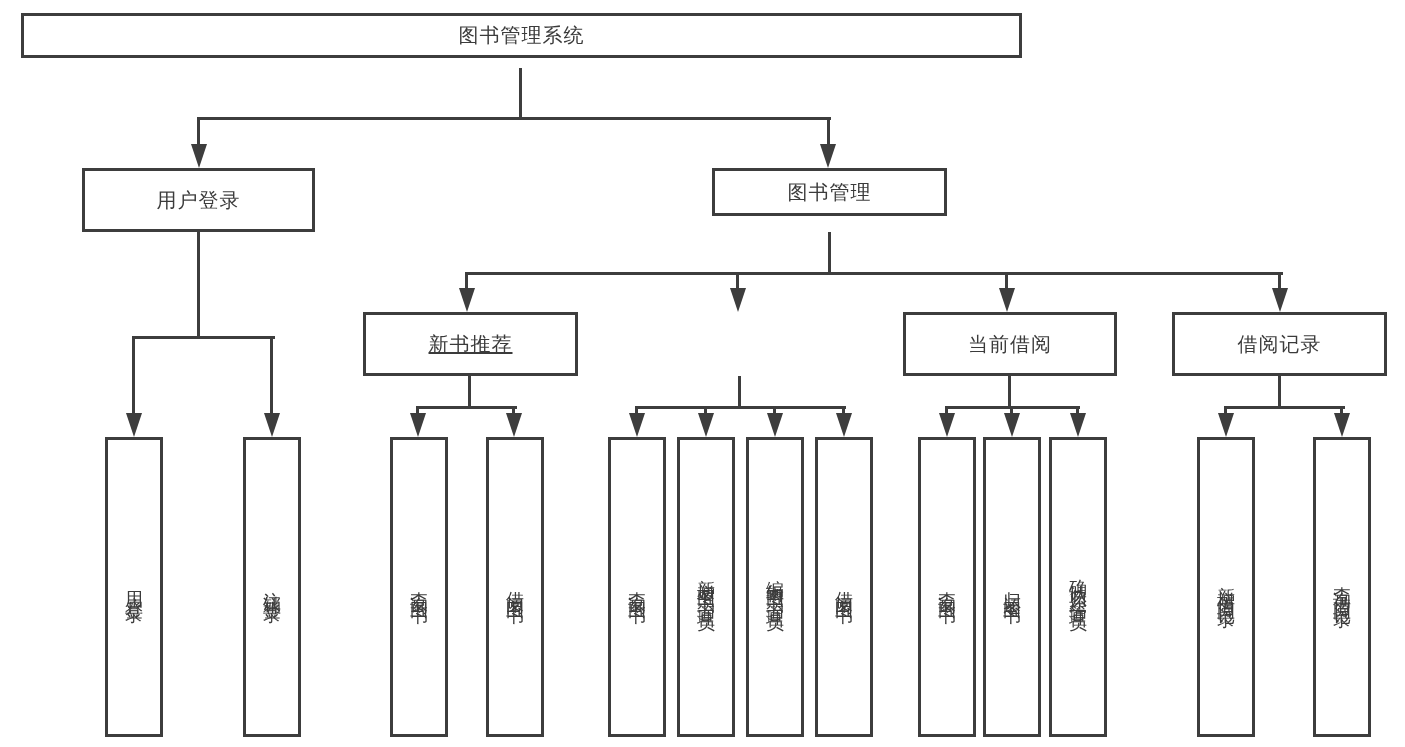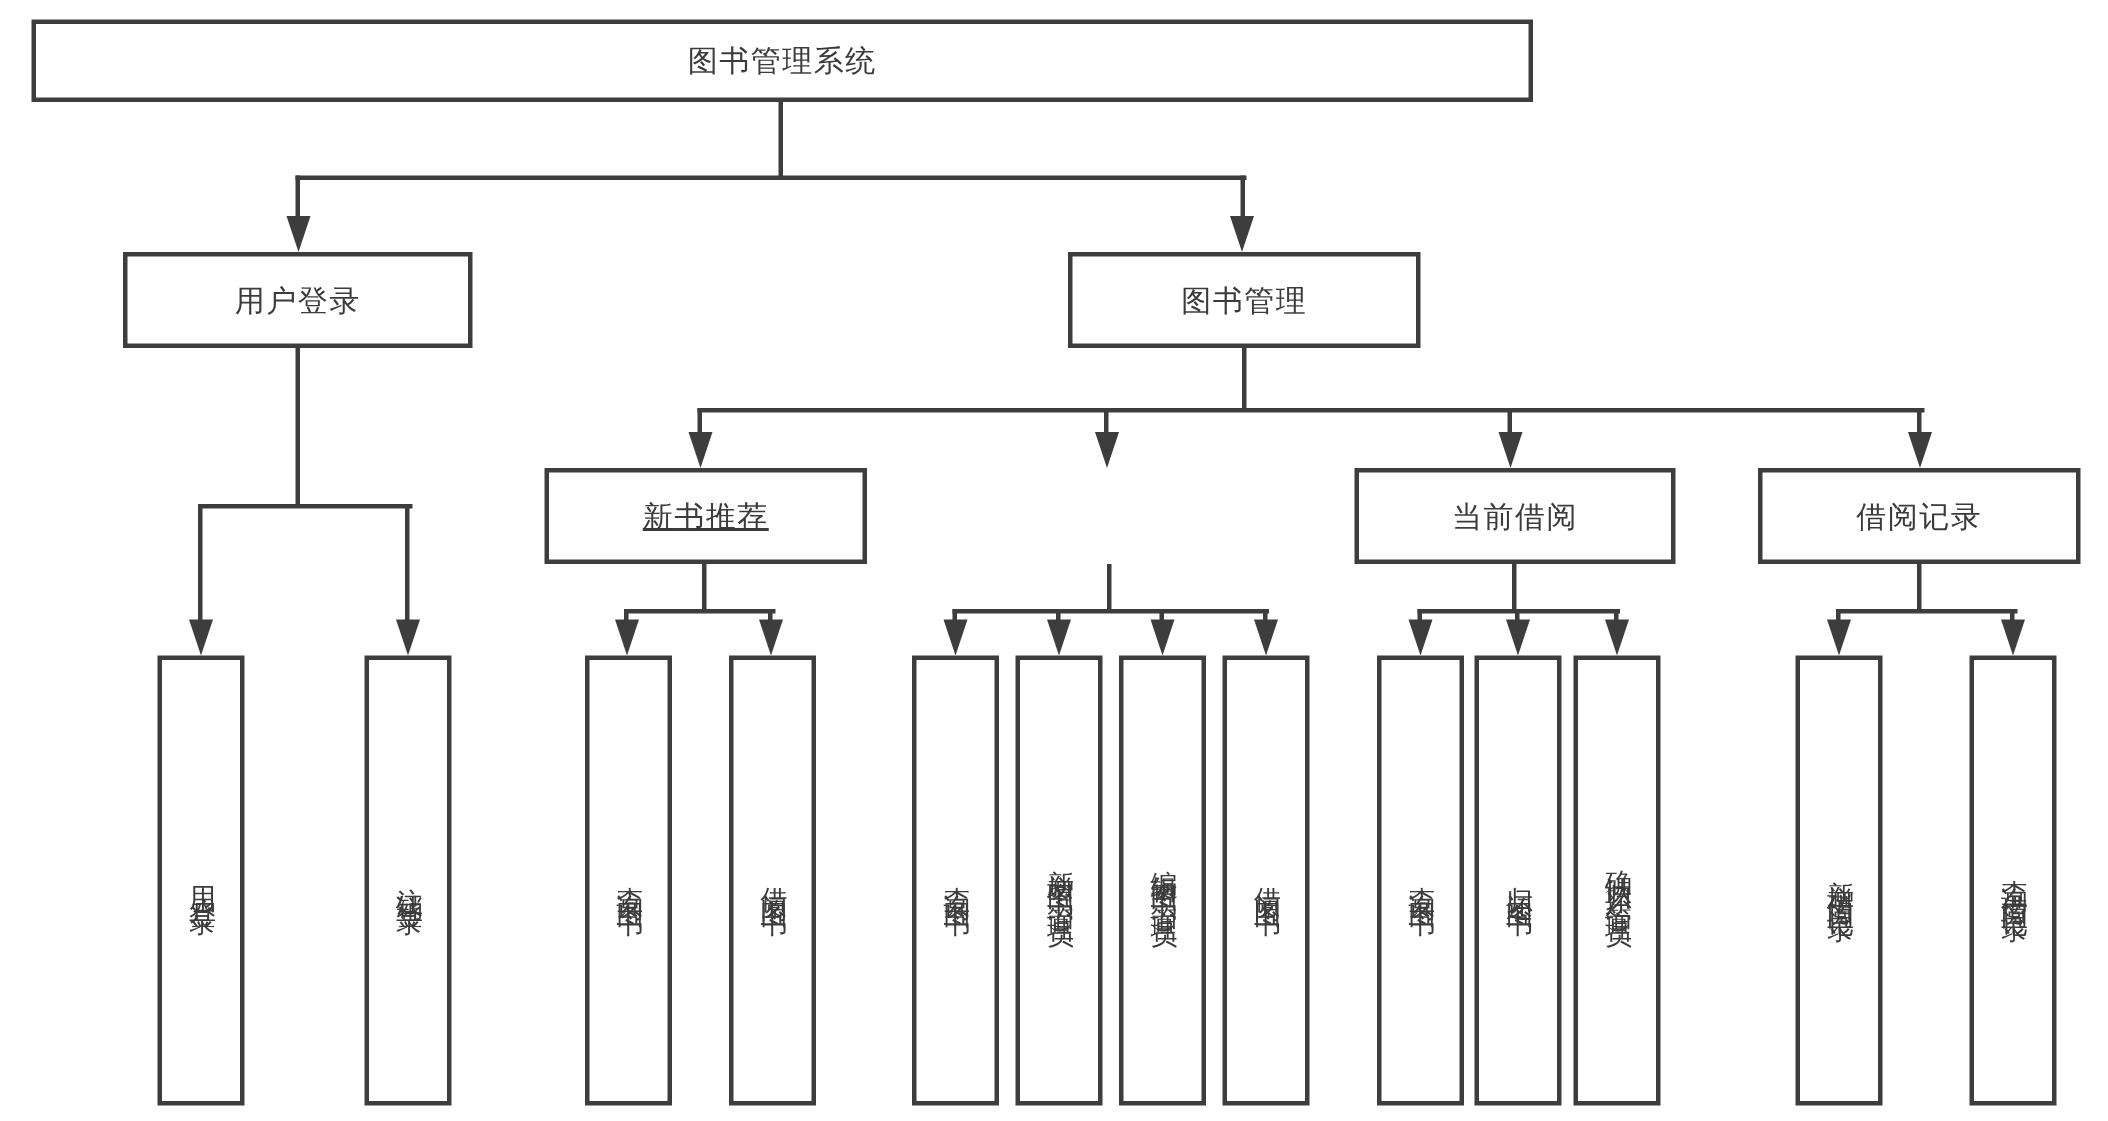--- a/index.html
+++ b/index.html
@@ -62,28 +62,28 @@
     letter-spacing:1px;
     z-index:3;
     white-space:nowrap;
   }
 </style>
 </head>
 <body>
 
 <div class="canvas">
 
-  <div class="box" style="left:21px;top:13px;width:1001px;height:55px;align-items:center;">
+  <div class="box" style="left:21px;top:13px;width:1001px;height:45px;align-items:center;">
     <span>图书管理系统</span>
   </div>
 
   <div class="box" style="left:82px;top:168px;width:233px;height:64px;">
     <span>用户登录</span>
   </div>
-  <div class="box" style="left:712px;top:168px;width:235px;height:64px;">
+  <div class="box" style="left:712px;top:168px;width:235px;height:48px;">
     <span>图书管理</span>
   </div>
 
   <div class="box" style="left:363px;top:312px;width:215px;height:64px;text-decoration:underline;">
     <span>新书推荐</span>
   </div>
   <div class="box" style="left:1172px;top:312px;width:215px;height:64px;">
     <span>借阅记录</span>
   </div>
   <div class="box" style="left:903px;top:312px;width:214px;height:64px;">

